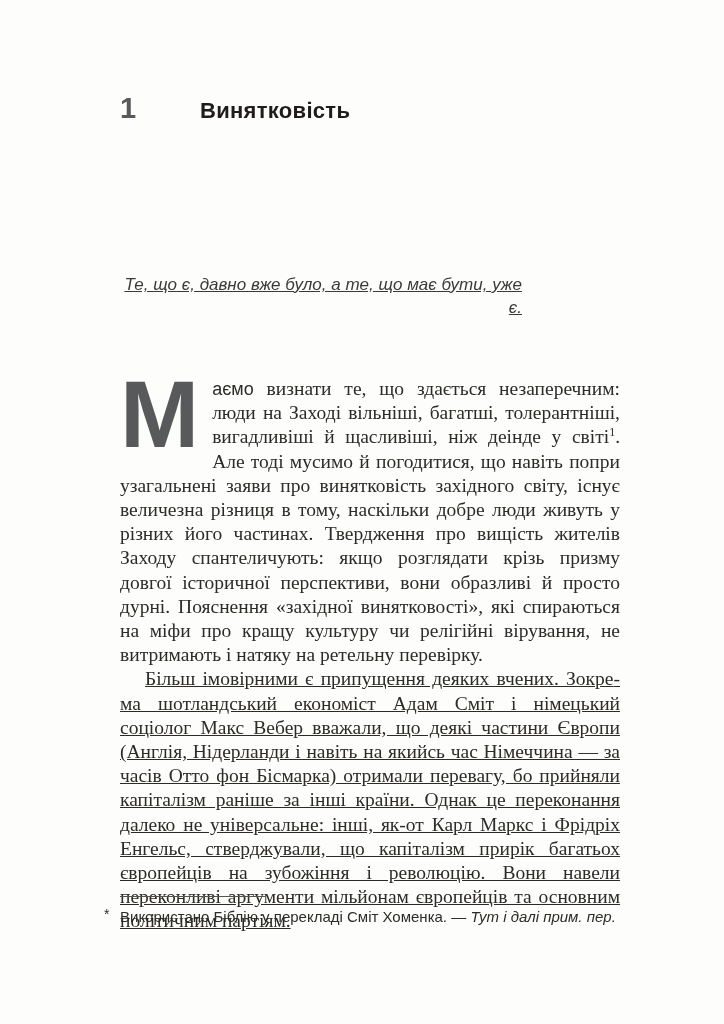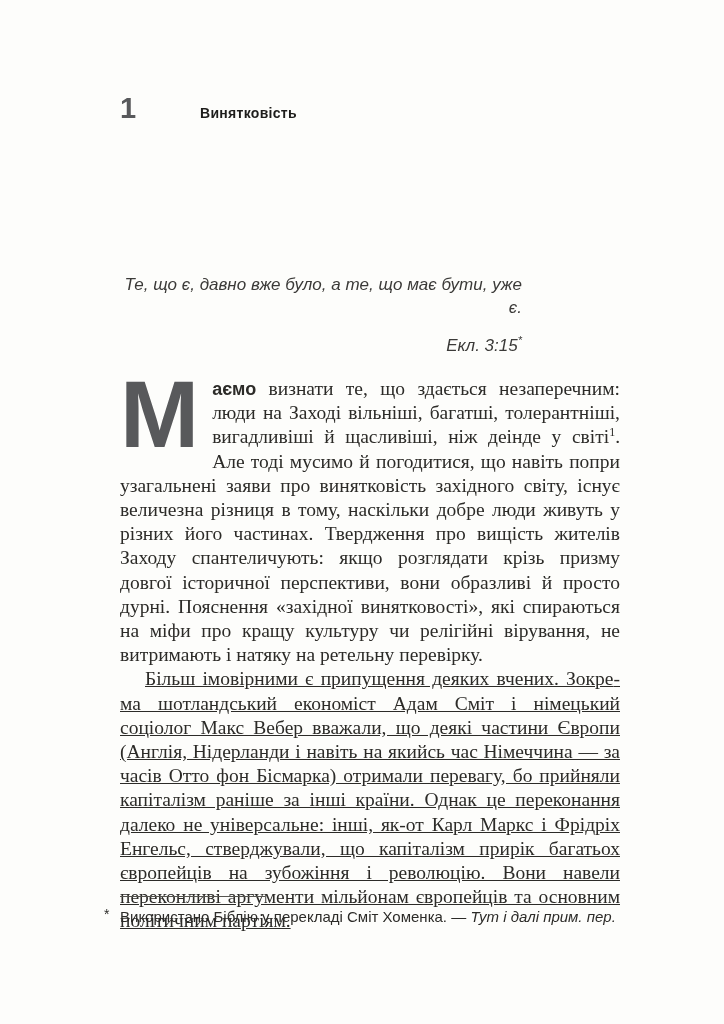--- a/index.html
+++ b/index.html
@@ -27,40 +27,41 @@
     width: 80px;
     font-family: "Liberation Sans", sans-serif;
     font-weight: 700;
     font-size: 29px;
     color: var(--muted, #58595b);
   }
   .chapter-title {
     margin: 0;
     font-family: "Liberation Sans", sans-serif;
     font-weight: 700;
-    font-size: 14px;
+    font-size: 22px;
     letter-spacing: 0.3px;
     color: var(--title, #1e1d1b);
   }
 
   
   .epigraph {
     position: absolute;
     top: 273px;
     left: 120px;
     width: 402px;
     text-align: right;
     font-family: "Liberation Sans", sans-serif;
     font-style: italic;
     color: var(--epigraph, #3b3a38);
   }
   .epigraph-quote {
     margin: 0;
     font-size: 17px;
     line-height: 23px;
+    text-decoration: underline;
   }
   .epigraph-attribution {
     margin: 15px 0 0 0;
     font-size: 17px;
     line-height: 23px;
   }
   .epigraph-attribution sup {
     font-size: 11px;
     line-height: 0;
   }
@@ -83,21 +84,21 @@
     float: left;
     font-family: "Liberation Sans", sans-serif;
     font-weight: 700;
     font-size: 95px;
     line-height: 73px;
     color: var(--muted, #58595b);
     margin: 1px 13px 0 0;
   }
   .lead-word {
     font-family: "Liberation Sans", sans-serif;
-    font-weight: 700;
+    font-weight: 400;
     font-size: 18px;
     color: var(--text, #2c2b28);
   }
   .note-ref {
     font-size: 12px;
     line-height: 0;
     vertical-align: super;
   }
 
   
@@ -133,21 +134,20 @@
 
 <div class="page">
 
   <header class="chapter-header">
     <span class="chapter-number">1</span>
     <h1 class="chapter-title">Винятковість</h1>
   </header>
 
   <div class="epigraph">
     <p class="epigraph-quote">Те, що є, давно вже було, а те, що має бути, уже є.</p>
-    <p class="epigraph-attribution"><span>Екл. 3:15</span><sup>*</sup></p>
   </div>
 
   <main class="body-text">
     <p class="paragraph"><span class="dropcap">М</span><span class="lead-word">аємо</span><span> визнати те, що здається незаперечним: люди на Заході вільніші, багатші, толерантніші, вигад­ливіші й щасливіші, ніж деінде у світі</span><sup class="note-ref">1</sup><span>. Але тоді мусимо й погодитися, що навіть попри узагальнені заяви про винятковість західного світу, існує величезна різниця в тому, наскільки добре люди живуть у різних його частинах. Твер­дження про вищість жителів Заходу спантеличують: якщо розглядати крізь призму довгої історичної перспективи, вони образливі й просто дурні. Пояснення «західної винятковос­ті», які спираються на міфи про кращу культуру чи релігій­ні вірування, не витримають і натяку на ретельну перевірку.</span></p>
     <p class="paragraph indent">Більш імовірними є припущення деяких вчених. Зокре­ма шотландський економіст Адам Сміт і німецький соціолог Макс Вебер вважали, що деякі частини Європи (Англія, Ні­дерланди і навіть на якийсь час Німеччина — за часів Отто фон Бісмарка) отримали перевагу, бо прийняли капіталізм раніше за інші країни. Однак це переконання далеко не уні­версальне: інші, як-от Карл Маркс і Фрідріх Енгельс, ствер­джували, що капіталізм прирік багатьох європейців на зу­божіння і революцію. Вони навели переконливі аргументи мільйонам європейців та основним політичним партіям.</p>
   </main>
 
   <footer>
     <div class="footnote-rule"></div>
     <p class="footnote"><span class="footnote-marker">*</span><span>Використано Біблію у перекладі Сміт Хоменка. — </span><span class="footnote-italic">Тут і далі прим. пер.</span></p>

